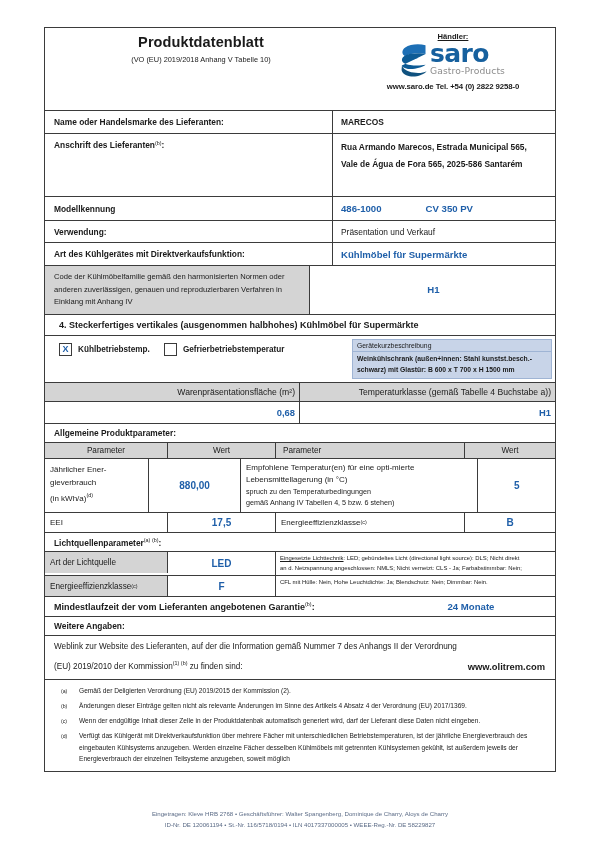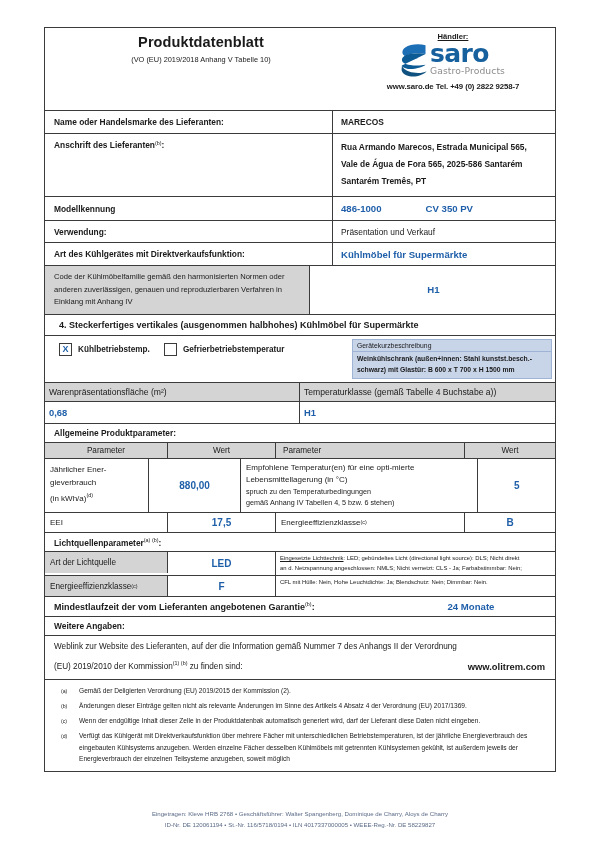--- a/index.html
+++ b/index.html
@@ -161,21 +161,21 @@
   }
   .desc-body {
     background: #c8d4e8;
     font-size: 6.8px;
     font-weight: bold;
     line-height: 11.5px;
     padding: 1px 4px 2px 4px;
   }
 
   
-  .half { width: 50%; font-size: 8.6px; text-align: left; padding: 4px 4px; box-sizing: border-box; }
+  .half { width: 50%; font-size: 8.6px; text-align: right; padding: 4px 4px; box-sizing: border-box; }
   .half.v { font-weight: bold; font-size: 9.4px; padding: 5px 4px; }
 
   
   .gp-head .c1 { width: 123px; }
   .gp-head .c2 { width: 108px; }
   .gp-head .c3 { flex: 1 1 auto; }
   .gp-head .c4 { width: 90px; }
   .gp-cell { font-size: 8.2px; box-sizing: border-box; padding: 3px 5px; }
   .gp-head .gp-cell { text-align: center; padding: 3px 5px; }
   .c1 { width: 123px; }
@@ -236,40 +236,39 @@
           <svg class="swoosh" viewBox="0 0 26 34">
             <path d="M24.5 2.2 C18 0.4 9 1.0 4.2 4.5 C0.4 7.3 0.6 11.2 4.0 13.2 C7.0 15.0 12 15.5 17 15.3 C12.5 16.9 6.0 17.0 2.0 15.6 L1.6 15.5 C2.8 13.2 6.0 11.6 10.0 10.9 C15.5 10.0 21.0 10.2 24.5 11.1 Z" fill="#1d6fb5"></path>
             <path d="M24.6 11.0 C21.0 10.1 15.6 9.9 10.2 10.8 C5.2 11.6 1.6 13.5 1.0 16.2 C0.3 19.3 4.0 21.3 9.2 22.1 C14.4 22.9 20.3 22.7 24.6 21.8 C20.8 24.8 13.0 26.6 7.0 25.9 C3.4 25.5 1.0 24.2 0.9 22.6 Z" fill="#0d5b95"></path>
             <path d="M1.0 22.0 C1.3 25.6 6.2 28.6 12.6 29.6 C17.6 30.4 22.6 29.8 25.6 28.2 C22.4 32.0 15.0 34.3 8.6 33.2 C3.6 32.3 0.4 29.6 0.6 26.3 Z" fill="#10527f"></path>
           </svg>
           <div class="logo-txt">
             <div class="logo-word">saro</div>
             <div class="logo-sub">Gastro-Products</div>
           </div>
         </div>
-        <div class="logo-contact">www.saro.de  Tel. +49 (0) 2822 9258-7</div>
+        <div class="logo-contact">www.saro.de  Tel. +54 (0) 2822 9258-0</div>
       </div>
     </div>
 
     <div class="row">
       <div class="cell lab vline" style="height:22px;">Name oder Handelsmarke des Lieferanten:</div>
       <div class="cell val bold">MARECOS</div>
     </div>
 
     <div class="row">
       <div class="cell lab vline" style="height:62px; align-items:flex-start; padding-top:6px;">
         <span>Anschrift des Lieferanten</span>
           <sup class="fn">(b)</sup>
           <span>:</span>
       </div>
       <div class="cell val" style="align-items:flex-start; padding-top:5px;">
         <div class="addr-lines">
           <div>Rua Armando Marecos, Estrada Municipal 565,</div>
           <div>Vale de Água de Fora 565, 2025-586 Santarém</div>
-          <div>Santarém Tremês, PT</div>
         </div>
       </div>
     </div>
 
     <div class="row">
       <div class="cell lab vline" style="height:23px;">Modellkennung</div>
       <div class="cell val">
         <span class="bold blue" style="font-size:9.6px;">486-1000</span>
         <span class="bold blue" style="font-size:9.6px; margin-left:44px;">CV 350 PV</span>
       </div>

